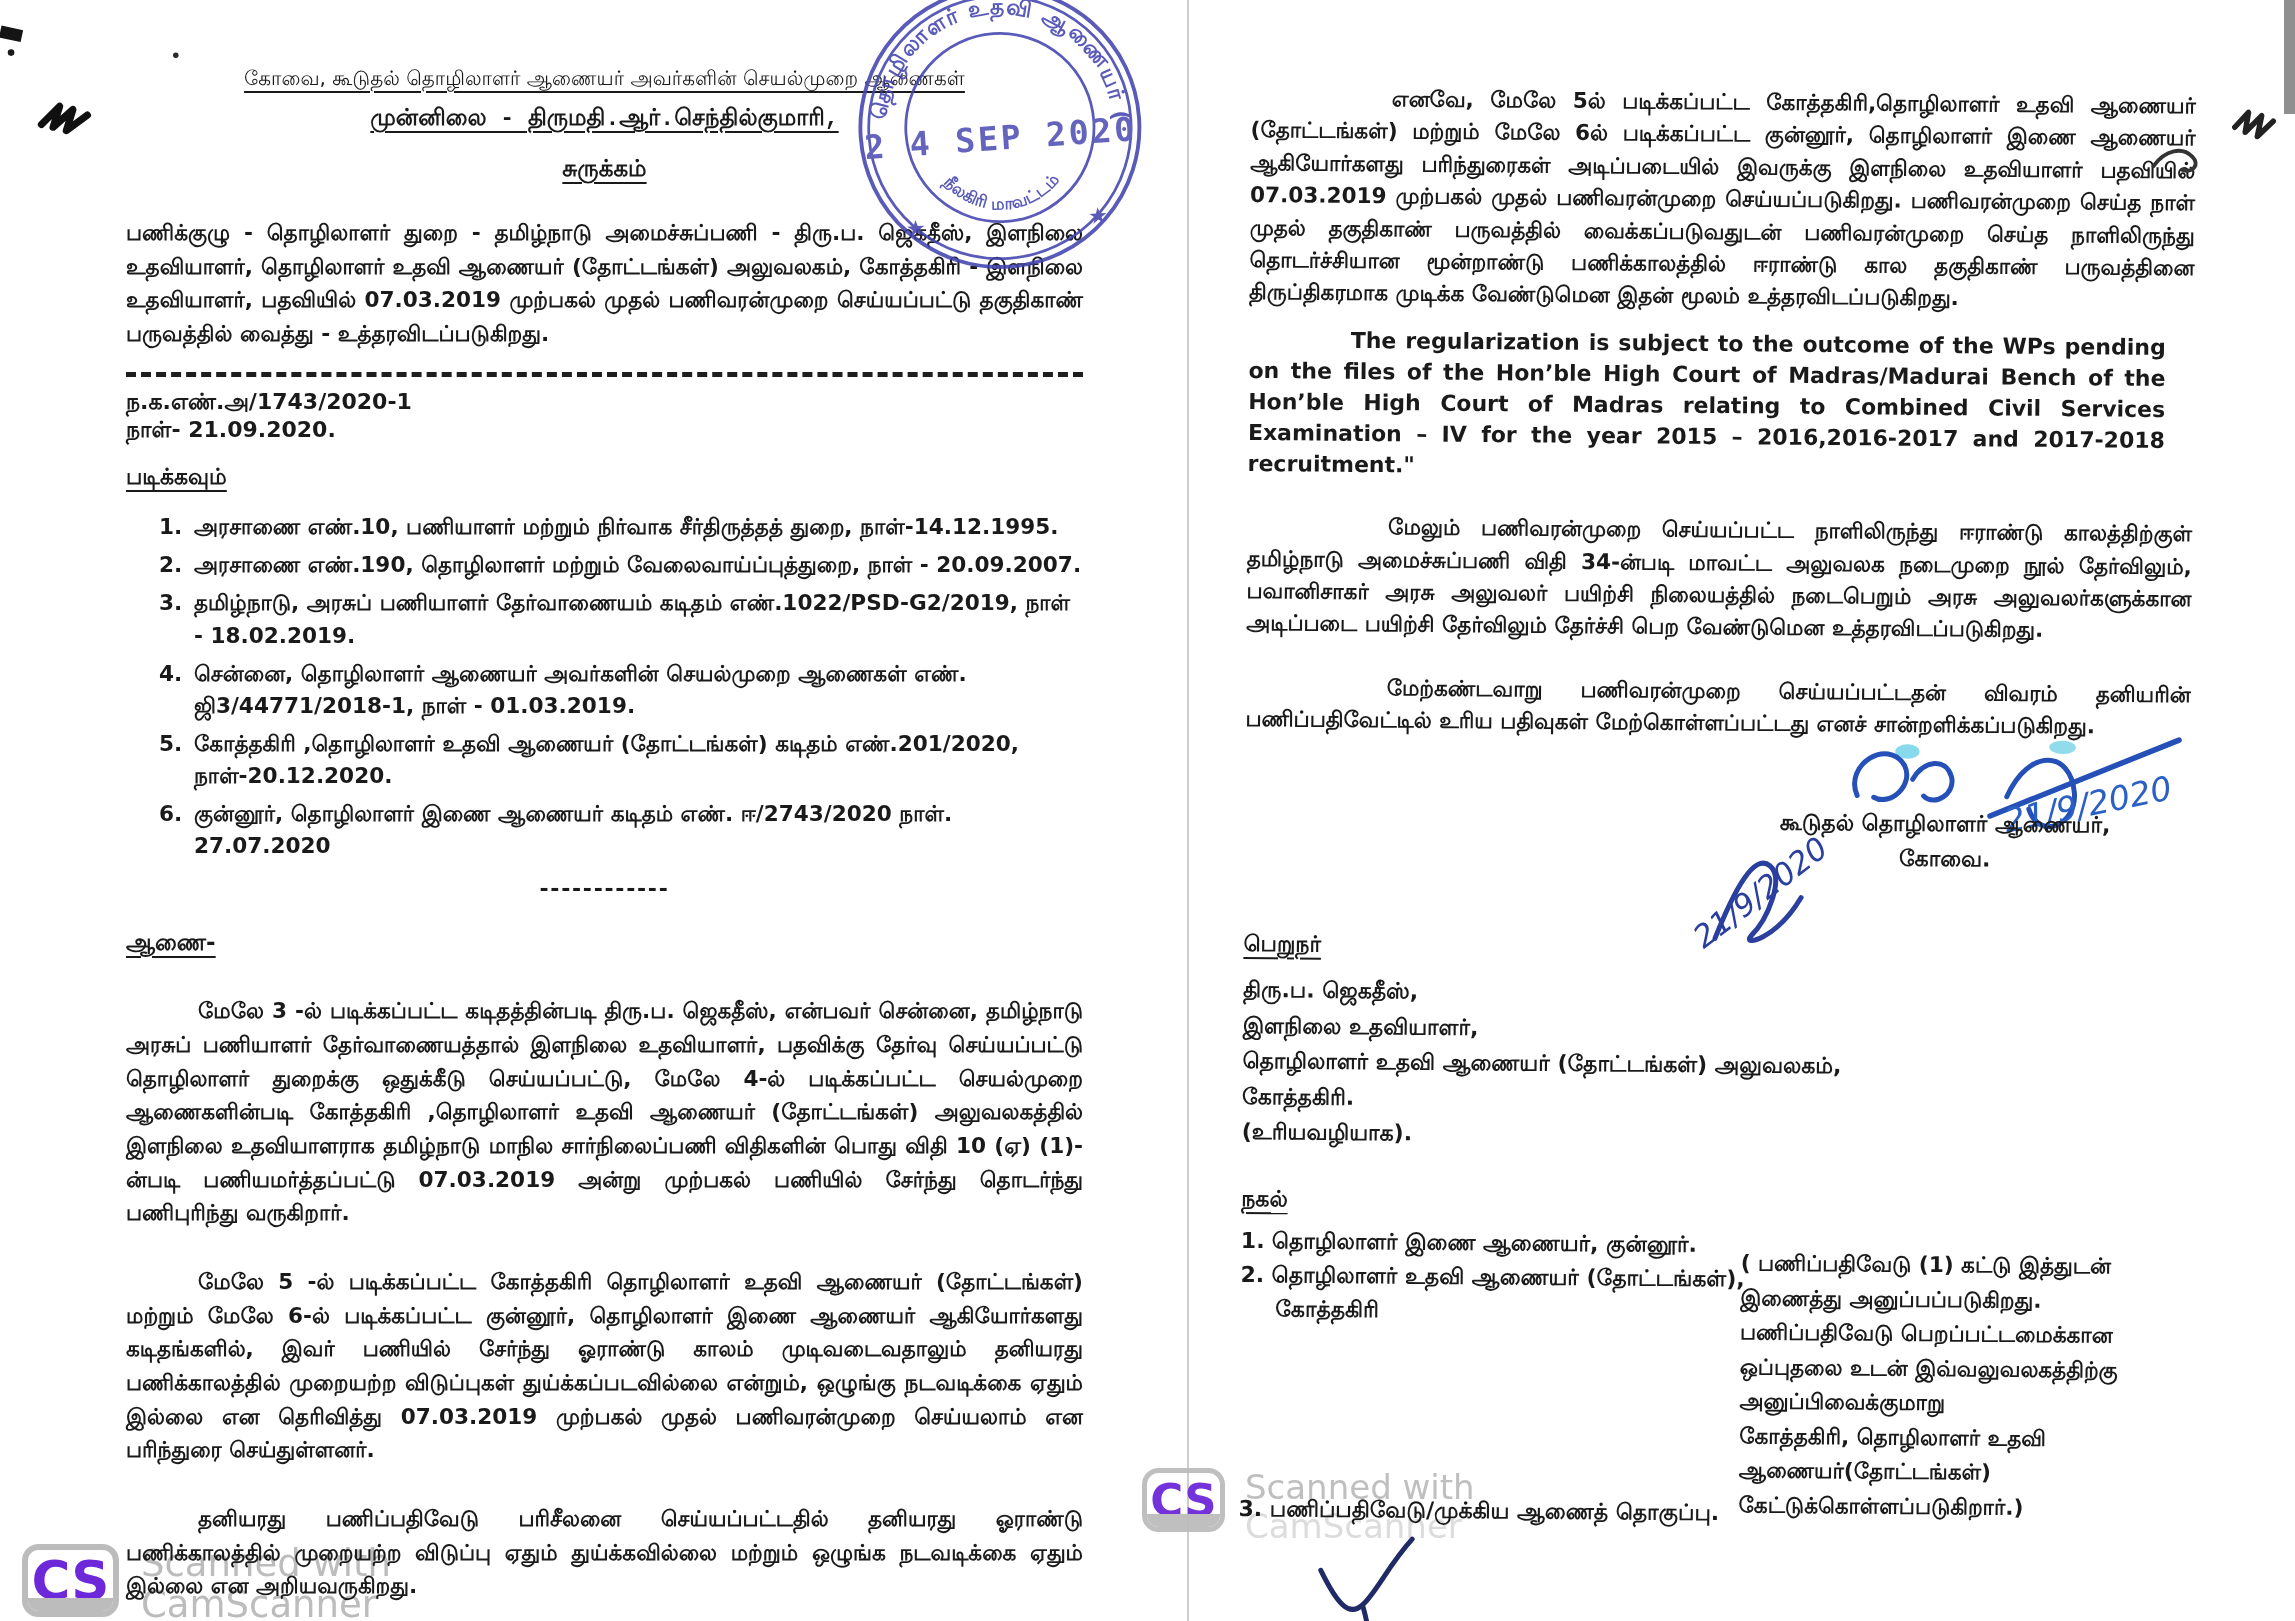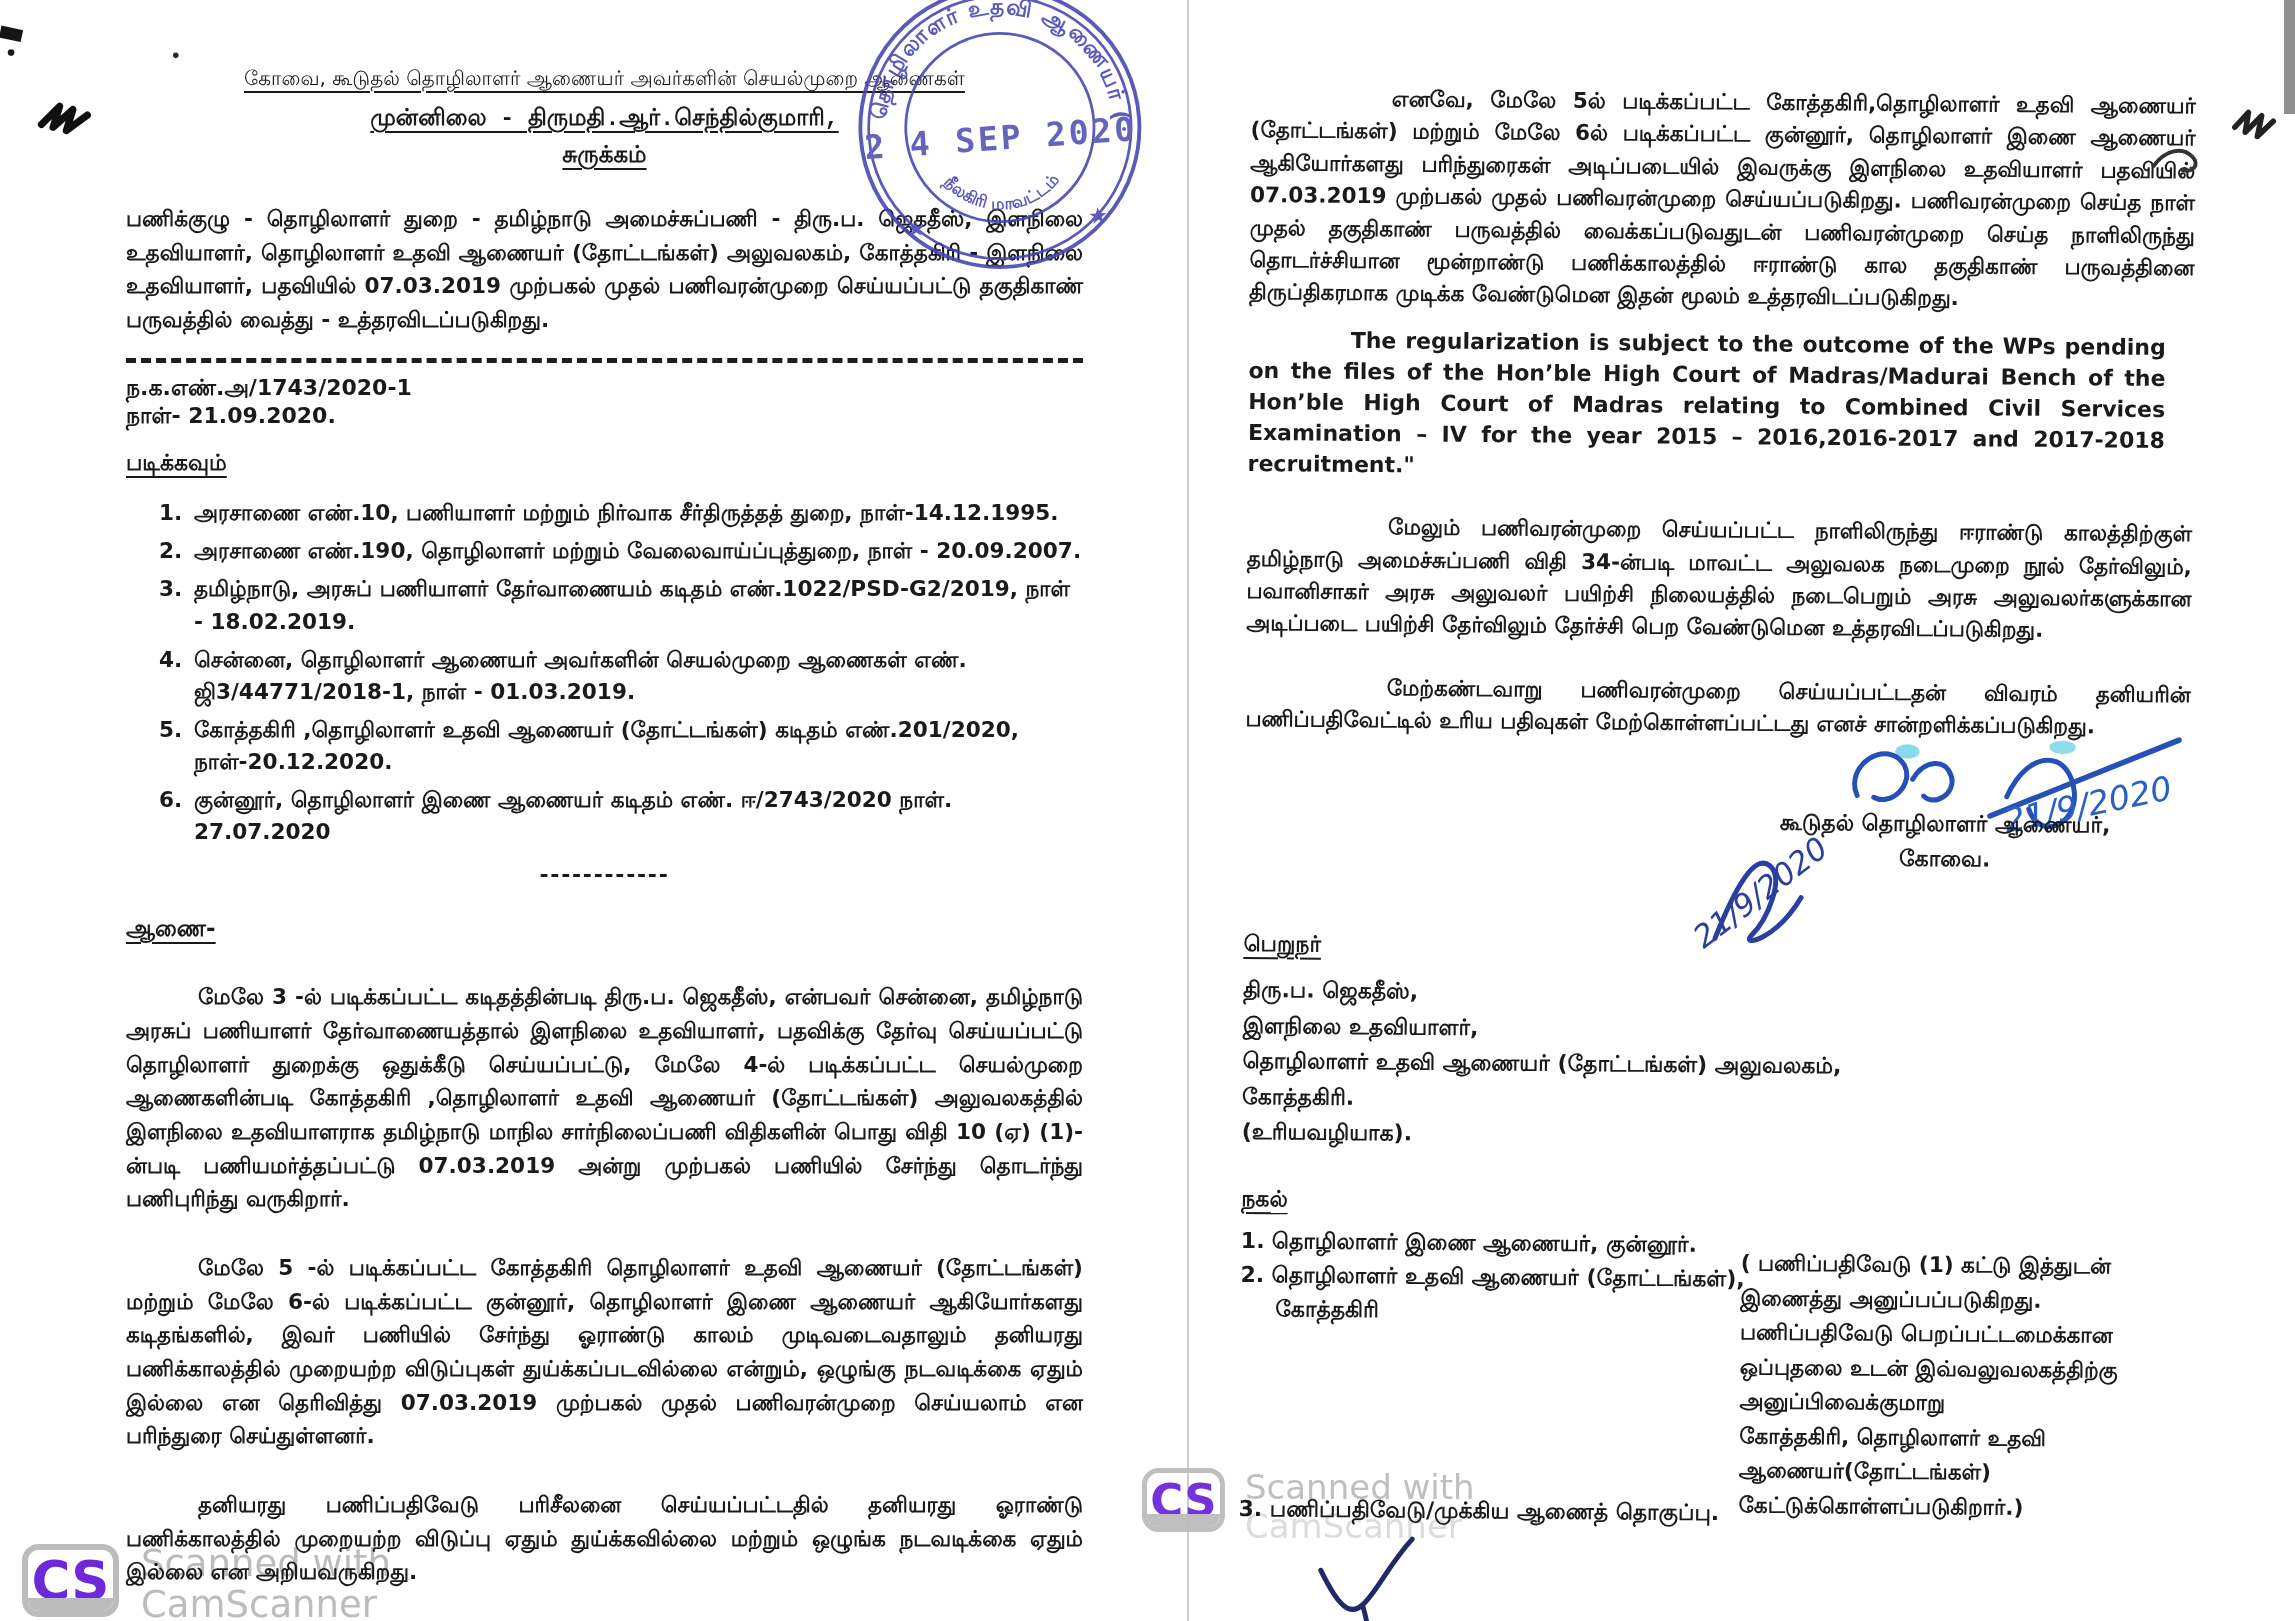--- a/index.html
+++ b/index.html
@@ -6,21 +6,21 @@
   #canvas{position:relative;width:2295px;height:1622px;background:#ffffff;overflow:hidden;
           font-family:"DejaVu Sans","Liberation Sans",sans-serif;color:#1a1a1a;}
   .t{font-weight:600;}
   .u{text-decoration:underline;text-decoration-thickness:2.2px;text-underline-offset:5.5px;}
   .jus{text-align:justify;}
   
   #left-page{position:absolute;left:126px;top:66px;width:957px;z-index:2;}
   .title-block{text-align:center;}
   .title-line1{font-size:20px;font-weight:400;}
   .title-line2{font-size:23px;font-weight:700;margin-top:14.4px;font-family:Liberation Mono, monospace;}
-  .title-line3{font-size:23px;font-weight:700;margin-top:7px;text-align:center;}
+  .title-line3{font-size:23px;font-weight:700;margin-top:21px;text-align:center;}
   .intro{margin-top:31px;font-size:21.6px;line-height:1.55;}
   .dashline{margin-top:22px;height:0;border-top:5px dashed #1e1e1e;}
   .refrow{margin-top:12.2px;display:flex;justify-content:space-between;font-size:22px;flex-direction:column;}
   .read-heading{margin-top:19px;font-size:22px;font-weight:700;}
   .read-list{margin-top:19px;font-size:21.6px;line-height:1.5;}
   .read-item{display:flex;margin:0 0 5.5px 33px;}
   .read-item .num{width:35px;flex:0 0 35px;}
   .read-item .itext{flex:1;}
   .small-divider{margin-top:13.3px;text-align:center;font-size:22px;font-weight:700;letter-spacing:1.7px;}
   .order-heading{margin-top:28px;font-size:23px;font-weight:700;}

